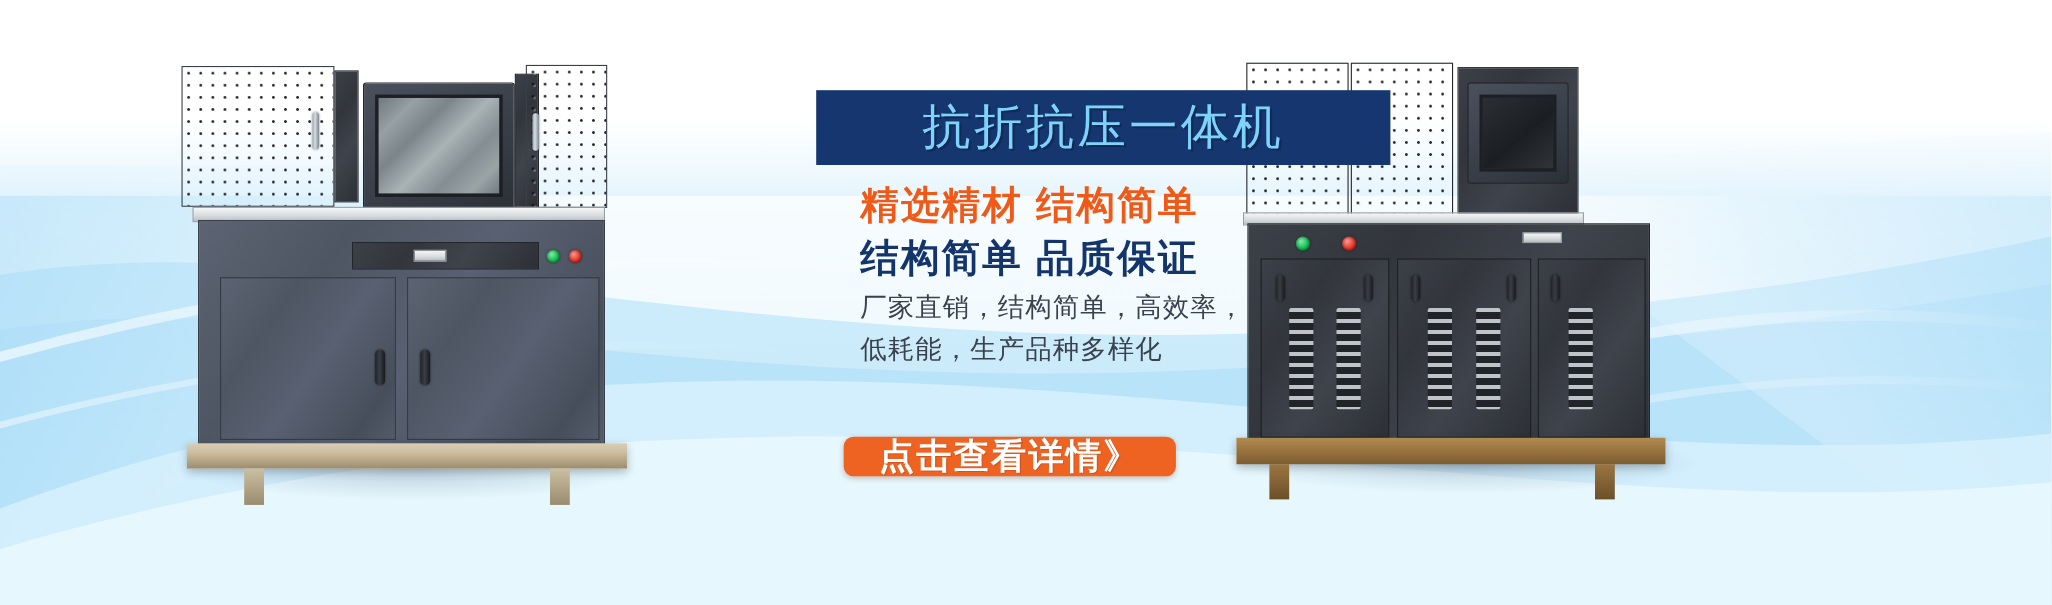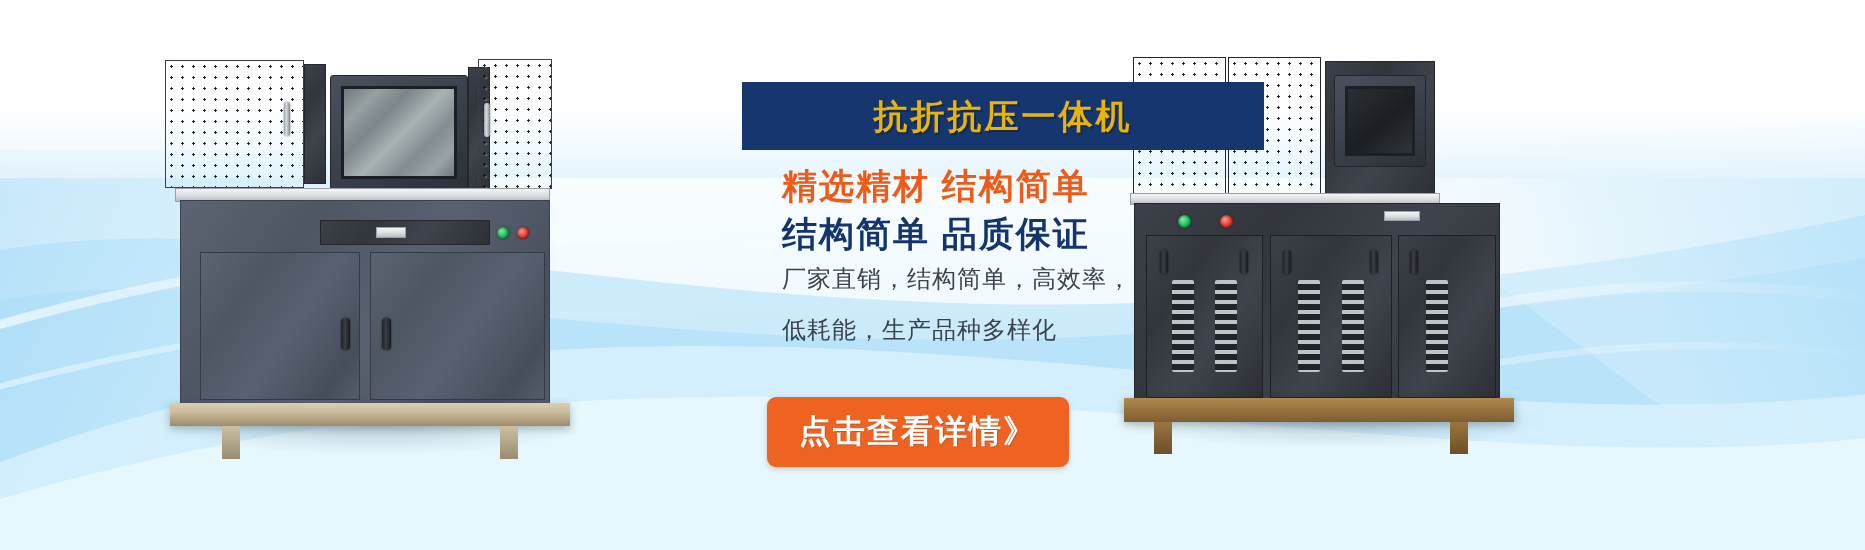--- a/index.html
+++ b/index.html
@@ -87,42 +87,42 @@
   }
 
   
   .copy{position:absolute;left:0;top:0;}
   .title-bar{
     position:absolute;left:742px;top:82px;width:522px;height:68px;
     background:#15366e;
     display:flex;align-items:center;justify-content:center;
   }
   .title-text{
-    color:#eab308;font-size:34px;font-weight:bold;letter-spacing:3px;
+    color:#7dd3fc;font-size:44px;font-weight:normal;letter-spacing:3px;
     line-height:1;white-space:nowrap;
     text-shadow:2px 2px 0 rgba(0,0,0,.22);
   }
   .line-orange{
     position:absolute;left:782px;top:163px;
     color:#ef5a18;font-size:35px;font-weight:bold;letter-spacing:2px;white-space:nowrap;
   }
   .line-navy{
     position:absolute;left:782px;top:211px;
     color:#13356c;font-size:35px;font-weight:bold;letter-spacing:2px;white-space:nowrap;
   }
   .line-small-1{
     position:absolute;left:782px;top:263px;
     color:#39424d;font-size:24px;letter-spacing:1px;white-space:nowrap;
   }
   .line-small-2{
-    position:absolute;left:782px;top:314px;
+    position:absolute;left:782px;top:301px;
     color:#39424d;font-size:24px;letter-spacing:1px;white-space:nowrap;
   }
   .cta{
-    position:absolute;left:767px;top:397px;width:302px;height:70px;
+    position:absolute;left:767px;top:397px;width:302px;height:36px;
     background:#ee6322;border:none;border-radius:9px;cursor:pointer;
     display:flex;align-items:center;justify-content:center;
     box-shadow:0 2px 5px rgba(120,60,20,.25);
     padding:0;
   }
   .cta-text{
     color:#ffffff;font-size:32px;font-weight:bold;letter-spacing:2px;white-space:nowrap;
     text-shadow:1px 1px 0 rgba(150,60,15,.35);
     font-family:"Liberation Sans","DejaVu Sans",sans-serif;
   }

